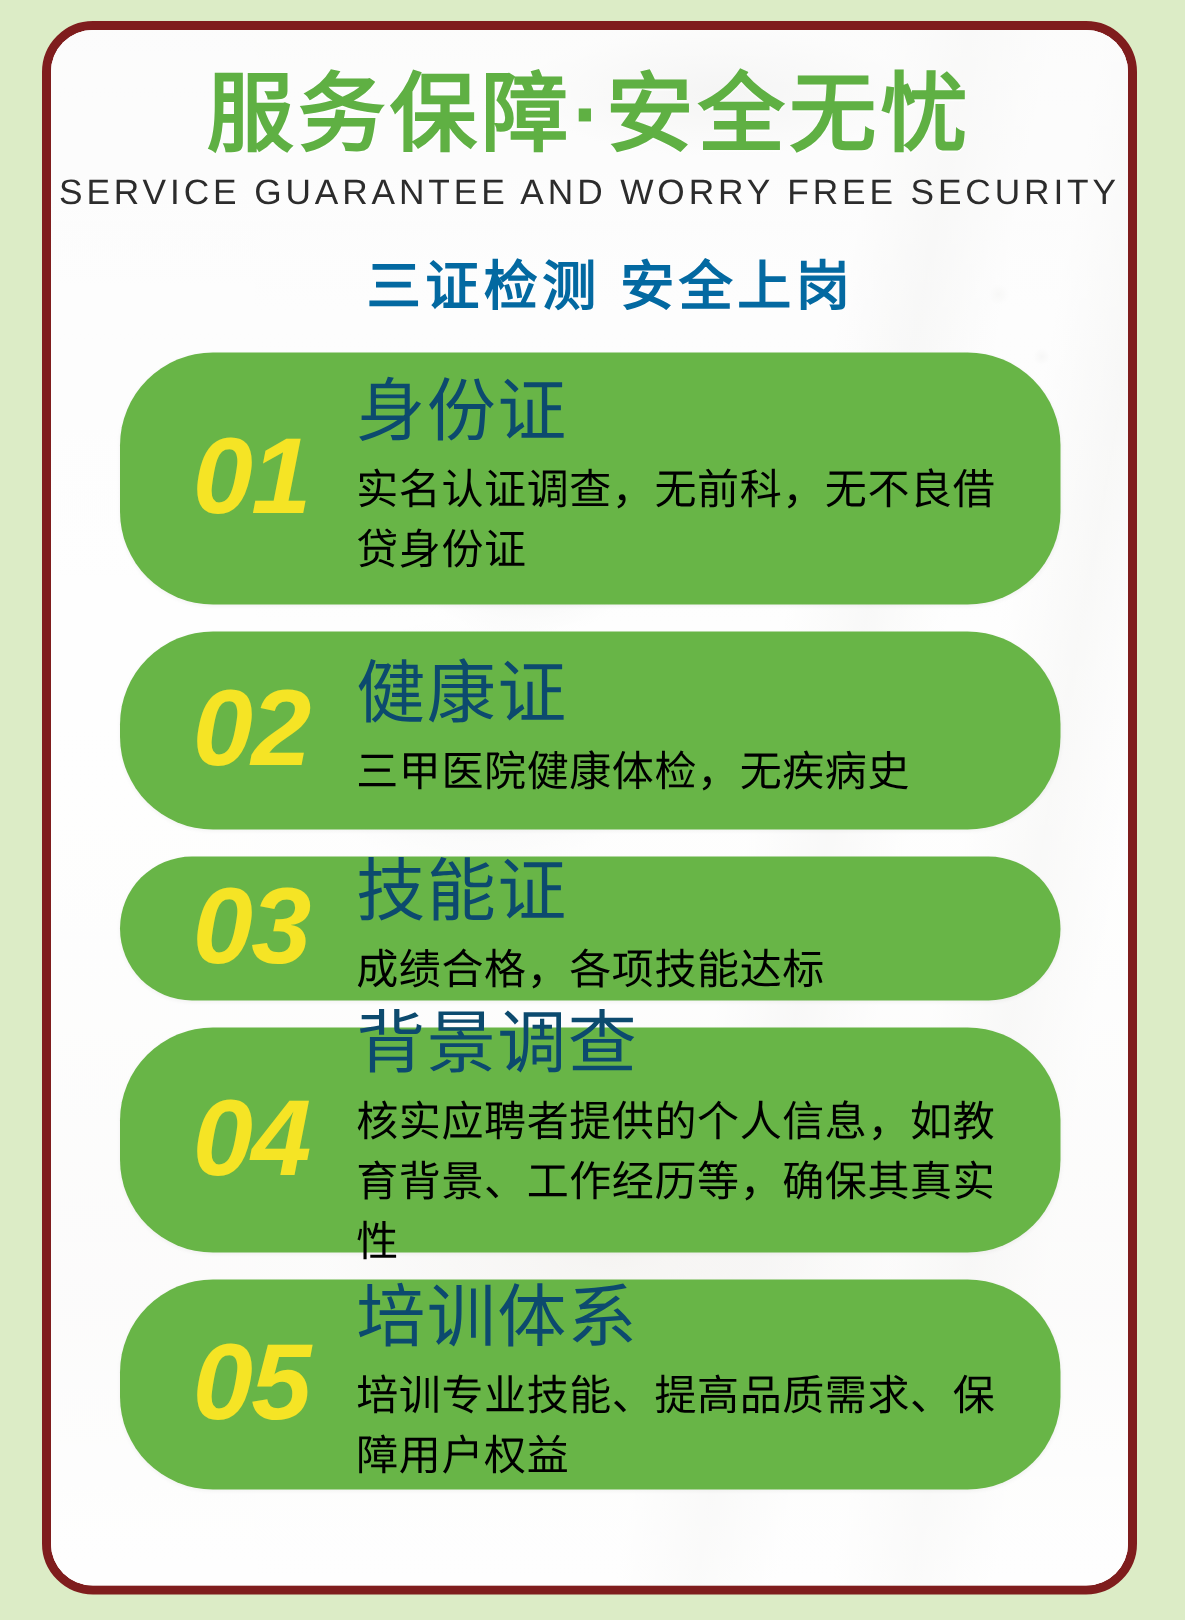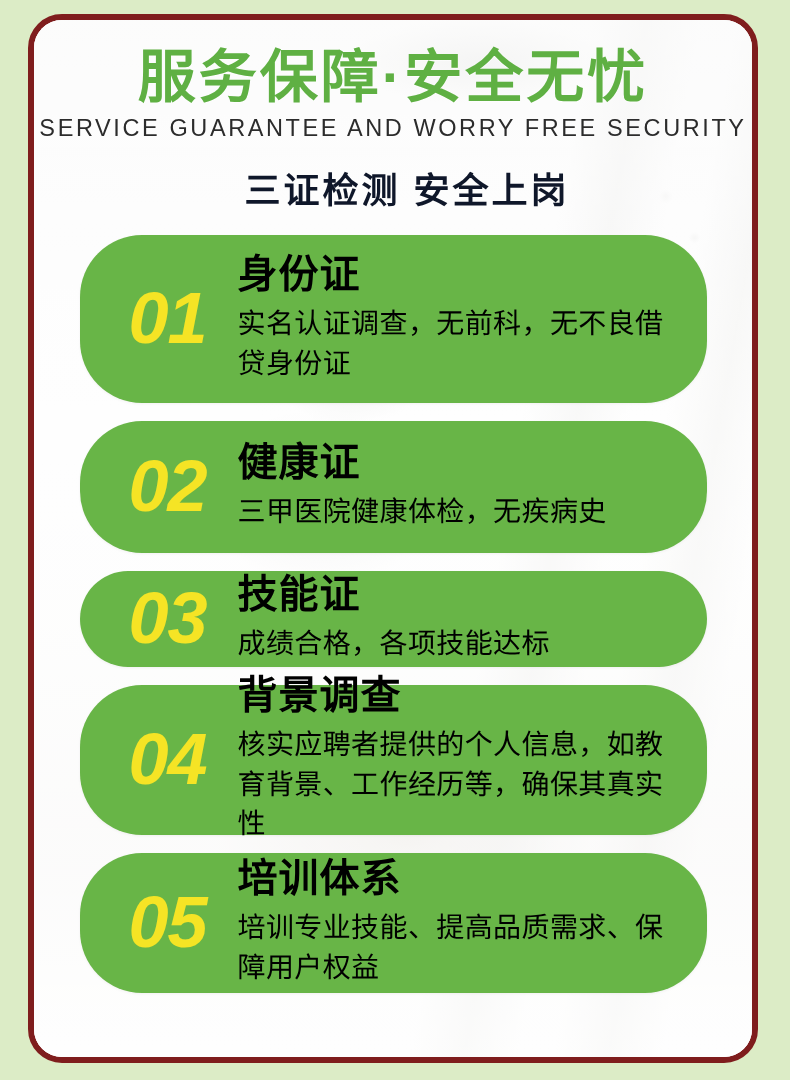--- a/index.html
+++ b/index.html
@@ -85,21 +85,21 @@
     font-size:23.5px;
     font-weight:400;
     color:#2c2c2c;
     letter-spacing:2.6px;
     white-space:nowrap;
   }
   .subtitle-cn {
     margin-top:19px;
     font-size:36px;
     font-weight:700;
-    color:#0f172a;
+    color:#0369a1;
     letter-spacing:3px;
     padding-left:28px;
   }
 
   
   .cards {
     position:relative;
     z-index:3;
     margin-top:22px;
     padding:0 0 0 0;
@@ -127,24 +127,24 @@
     text-align:center;
     letter-spacing:-1px;
     user-select:none;
   }
   .card-body {
     flex:1 1 auto;
     min-width:0;
     padding-left:4px;
   }
   .card-title {
-    font-size:40px;
+    font-size:46px;
     line-height:1.12;
-    font-weight:700;
-    color:#000000;
+    font-weight:400;
+    color:#0c4a6e;
     letter-spacing:1px;
   }
   .card-desc {
     margin-top:7px;
     font-size:28px;
     line-height:1.42;
     font-weight:400;
     color:#000000;
     letter-spacing:.4px;
   }

